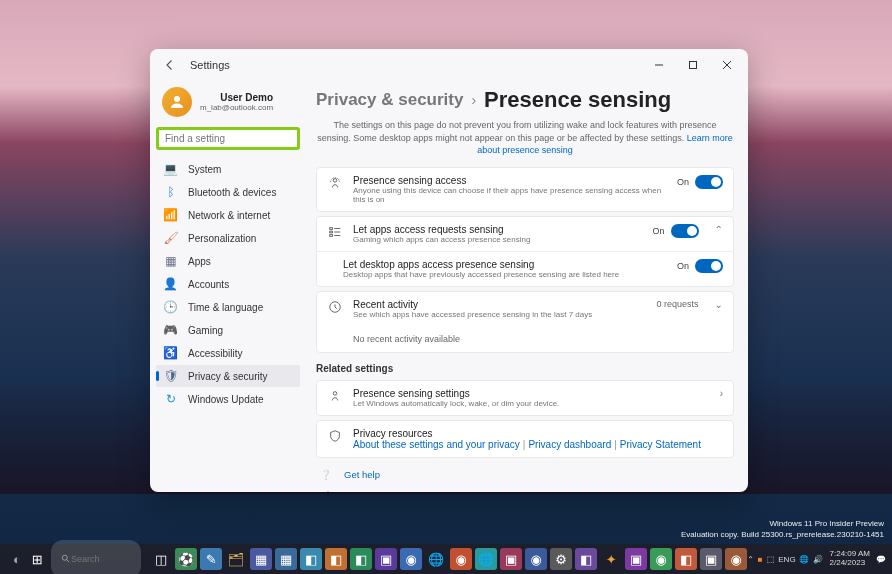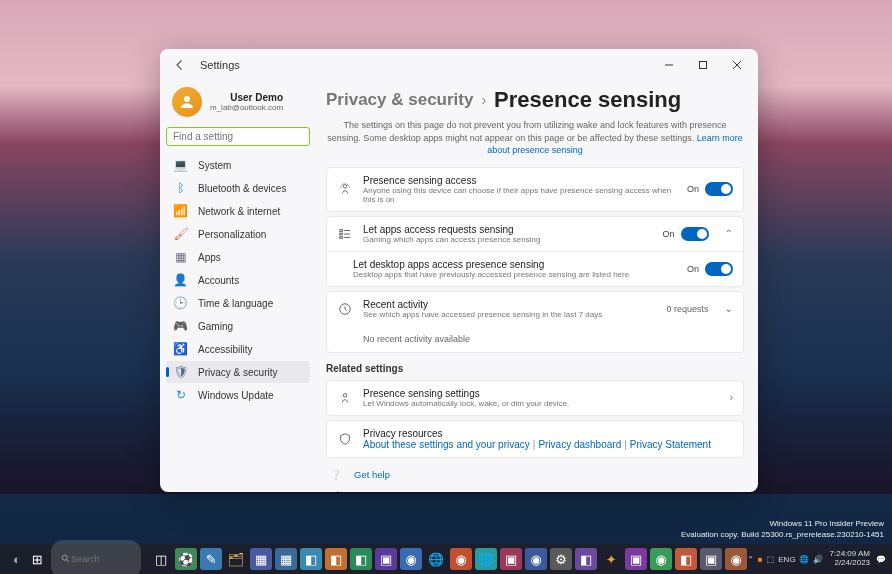--- a/index.html
+++ b/index.html
@@ -1,52 +1,52 @@
 <!DOCTYPE html>
 <html><head>
 <meta charset="utf-8">
 <style>
 * { margin: 0; padding: 0; box-sizing: border-box; font-family: 'Segoe UI', sans-serif; }
 body { width: 892px; height: 574px; overflow: hidden; position: relative; background: linear-gradient(180deg, #c48a9e 0%, #d4a5b5 20%, #1a3a5a 60%, #0a2540 100%); }
 .desktop-bg { position: absolute; inset: 0; background: linear-gradient(180deg, #d8a8b8 0%, #e5b8c5 15%, #8a4560 25%, #2a3a58 45%, #1a3050 65%, #0f2540 100%); }
 .desktop-bg::after { content: ''; position: absolute; bottom: 80px; left: 0; right: 0; height: 120px; background: linear-gradient(180deg, transparent 0%, #1a1528 100%); }
 
-.window { position: absolute; top: 49px; left: 160px; width: 598px; height: 443px; background: #f7f7fa; border-radius: 8px; box-shadow: 0 8px 32px rgba(0,0,0,0.3); display: flex; flex-direction: column; overflow: hidden; }
+.window { position: absolute; top: 49px; left: 150px; width: 598px; height: 443px; background: #f7f7fa; border-radius: 8px; box-shadow: 0 8px 32px rgba(0,0,0,0.3); display: flex; flex-direction: column; overflow: hidden; }
 .titlebar { height: 32px; display: flex; align-items: center; padding: 0 4px; }
 .back-btn { width: 32px; height: 32px; display: flex; align-items: center; justify-content: center; color: #555; cursor: pointer; }
 .title { font-size: 11px; color: #333; margin-left: 4px; }
 .win-controls { margin-left: auto; display: flex; }
 .win-btn { width: 34px; height: 28px; display: flex; align-items: center; justify-content: center; color: #333; cursor: pointer; }
 
 .content { flex: 1; display: flex; overflow: hidden; }
 .sidebar { width: 156px; padding: 2px 6px; display: flex; flex-direction: column; }
 .user-block { display: flex; align-items: center; padding: 4px 6px 10px 6px; gap: 8px; }
 .avatar { width: 30px; height: 30px; border-radius: 50%; background: linear-gradient(135deg, #f0b030, #e89020); display: flex; align-items: center; justify-content: center; }
 .avatar svg { width: 18px; height: 18px; }
 .user-info { display: flex; flex-direction: column; text-align: right; }
 .user-name { font-size: 10px; font-weight: 600; color: #222; }
 .user-email { font-size: 8px; color: #666; }
-.search-box { display: flex; align-items: center; background: #fff; border: 1px solid #84cc16; border-radius: 3px; padding: 3px 6px; margin-bottom: 8px; }
+.search-box { display: flex; align-items: center; background: #fff; border: 3px solid #84cc16; border-radius: 3px; padding: 3px 6px; margin-bottom: 8px; }
 .search-box input { flex: 1; border: none; outline: none; font-size: 10px; background: transparent; }
 .nav-list { display: flex; flex-direction: column; gap: 1px; }
 .nav-item { display: flex; align-items: center; padding: 4px 8px; border-radius: 3px; gap: 10px; cursor: pointer; font-size: 10px; color: #333; position: relative; }
 .nav-item.active { background: #e8e8ed; }
 .nav-item.active::before { content: ''; position: absolute; left: 0; top: 6px; bottom: 6px; width: 2.5px; background: #0067c0; border-radius: 2px; }
 .nav-icon { width: 14px; height: 14px; display: flex; align-items: center; justify-content: center; font-size: 12px; }
 
 .main { flex: 1; padding: 6px 14px 10px 10px; overflow-y: auto; }
 .breadcrumb { display: flex; align-items: center; gap: 8px; margin-bottom: 6px; }
 .crumb-parent { font-size: 17px; font-weight: 600; color: #777; }
 .crumb-sep { color: #888; font-size: 14px; }
 .crumb-current { font-size: 22px; font-weight: 600; color: #222; }
 .intro { font-size: 9px; color: #666; line-height: 1.4; margin-bottom: 10px; text-align: center; }
 .intro a { color: #0067c0; text-decoration: none; }
 
 .card { background: #fff; border: 1px solid #e8e8e8; border-radius: 4px; margin-bottom: 4px; }
-.card-row { display: flex; align-items: center; padding: 7px 10px; gap: 10px; border-top: 1px solid #eee; }
+.card-row { display: flex; align-items: flex-start; padding: 7px 10px; gap: 10px; border-top: 1px solid #eee; }
 .card-row:first-child { border-top: none; }
 .card-icon { width: 16px; height: 16px; display: flex; align-items: center; justify-content: center; color: #555; flex-shrink: 0; }
 .card-text { flex: 1; display: flex; flex-direction: column; }
 .card-title { font-size: 10px; color: #222; }
 .card-desc { font-size: 8px; color: #777; }
 .card-indent { padding-left: 26px; }
 .toggle-group { display: flex; align-items: center; gap: 6px; }
 .toggle-label { font-size: 9px; color: #444; }
 .toggle { width: 28px; height: 14px; background: #0067c0; border-radius: 7px; position: relative; cursor: pointer; }
 .toggle::after { content: ''; position: absolute; right: 2px; top: 2px; width: 10px; height: 10px; background: #fff; border-radius: 50%; }
@@ -65,21 +65,21 @@
 .help-link .icon { color: #555; width: 14px; }
 
 .taskbar { position: absolute; bottom: 0; left: 0; right: 0; height: 30px; background: rgba(30,30,40,0.85); backdrop-filter: blur(10px); display: flex; align-items: center; padding: 0 6px; }
 .tb-left { width: 20px; }
 .tb-center { flex: 1; display: flex; align-items: center; justify-content: center; gap: 3px; }
 .tb-search { display: flex; align-items: center; background: rgba(255,255,255,0.15); border-radius: 12px; padding: 14px 10px; margin-right: 6px; }
 .tb-search input { background: transparent; border: none; outline: none; color: #ddd; font-size: 9px; width: 60px; }
 .tb-icon { width: 22px; height: 22px; border-radius: 3px; display: flex; align-items: center; justify-content: center; font-size: 13px; cursor: pointer; color: #fff; }
 .tb-right { display: flex; align-items: center; gap: 6px; color: #ddd; font-size: 8px; }
 .tb-tray { display: flex; gap: 4px; align-items: center; }
-.tb-clock { display: flex; flex-direction: column; align-items: flex-end; line-height: 1.1; }
+.tb-clock { display: flex; flex-direction: column; line-height: 1.1; }
 
 .build-info { position: absolute; bottom: 34px; right: 8px; color: #eee; font-size: 8px; text-align: right; line-height: 1.3; }
 </style>
 </head>
 <body>
 
 <div class="desktop-bg"></div>
 
 <div class="window">
   <div class="titlebar">

